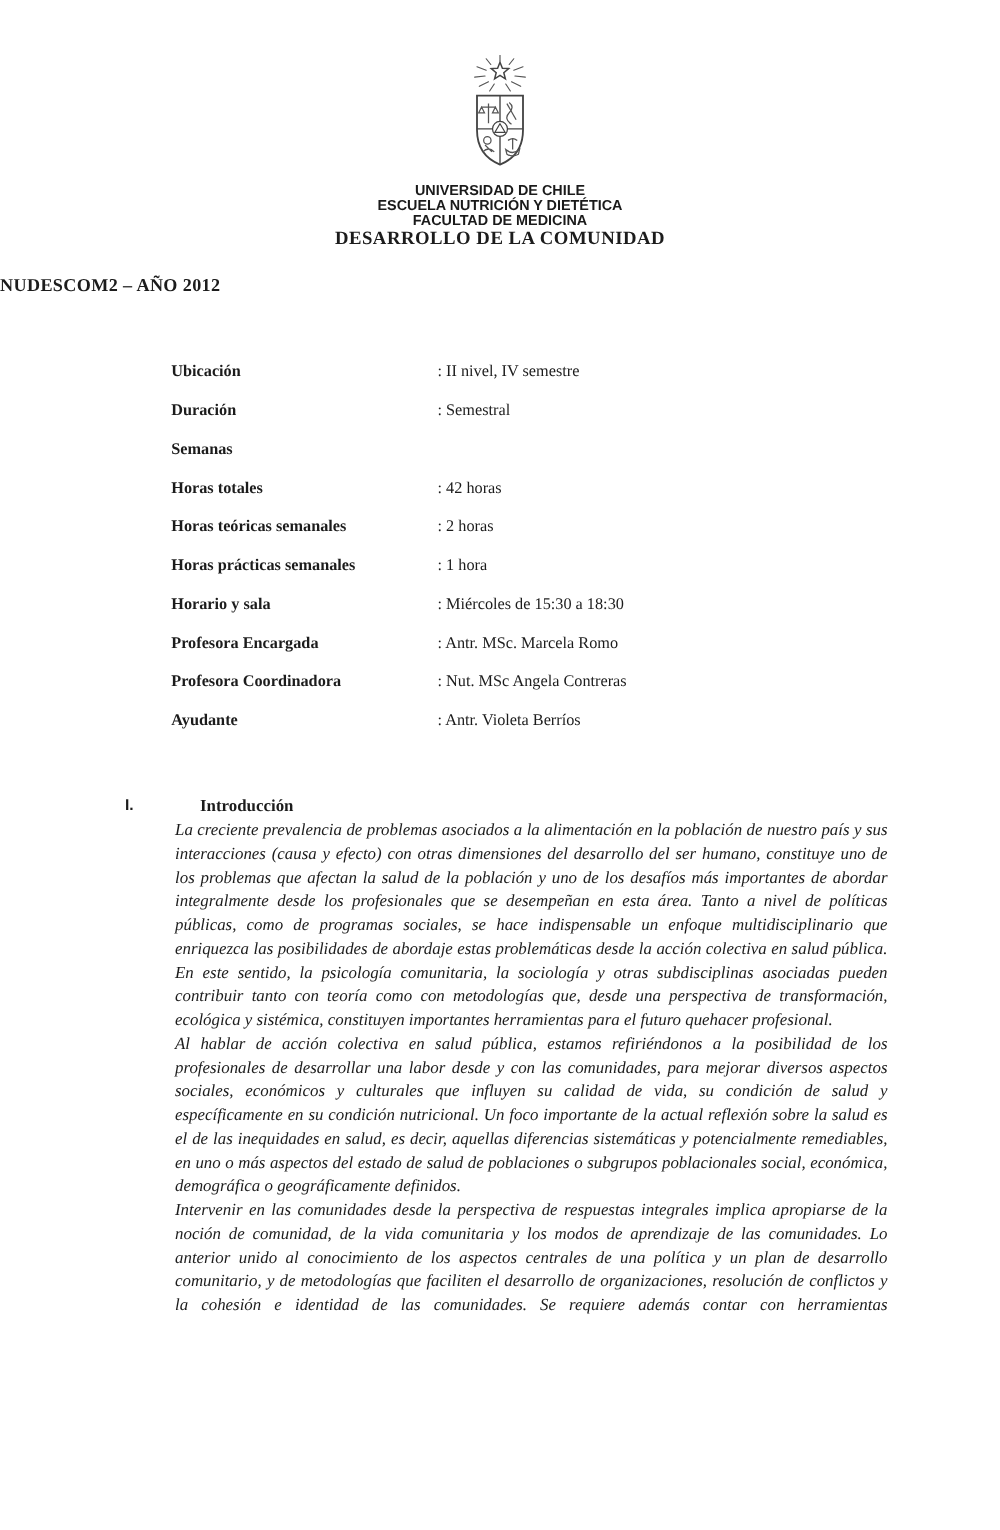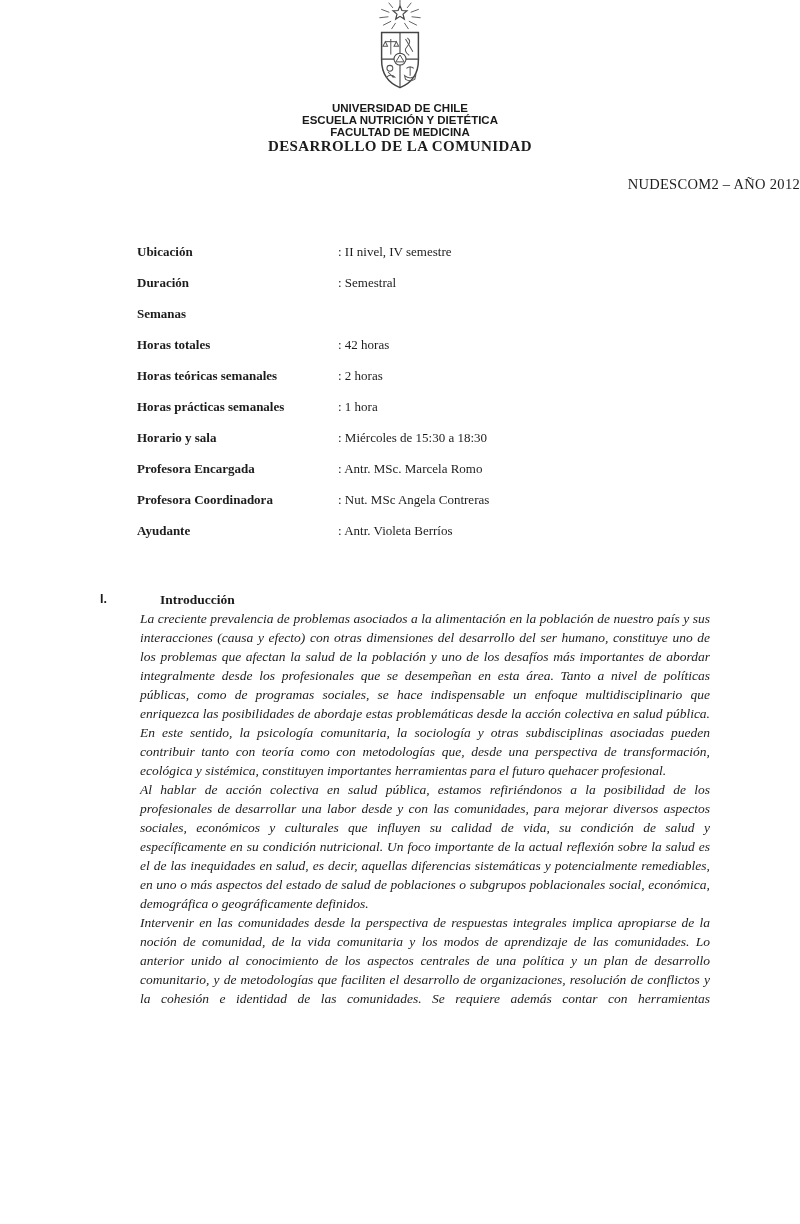--- a/index.html
+++ b/index.html
@@ -4,57 +4,58 @@
 <style>
   html,body{margin:0;padding:0;background:#ffffff;}
   .page{
     position:relative;
     width:800px;height:1224px;
     background:#ffffff;
     font-family:"Liberation Serif", serif;
     color:#1c1c1c;
     overflow:hidden;
   }
-  .logo-block{text-align:center;}
+  .logo-block{padding-top:44px;text-align:center;}
   .crest{display:inline-block;}
   .inst{
     text-align:center;
     font-family:"Liberation Sans", sans-serif;
     font-weight:bold;
     font-size:11.5px;
     line-height:12px;
     color:#1a1a1a;
   }
   .course-title{
     text-align:center;
     font-weight:bold;
     font-size:15px;
     letter-spacing:0.4px;
   }
   .course-code{
-    text-align:right;
+    text-align:left;
     font-size:14.5px;
     letter-spacing:0.3px;
     margin-top:21px;
+    font-weight:bold;
   }
   .details{
     margin:51px 0 0 137px;
   }
   .detail-row{
     display:flex;
     height:31px;
     font-size:13px;
     align-items:flex-start;
   }
   .detail-label{
     width:201px;
     font-weight:bold;
     flex:0 0 auto;
   }
-  .detail-value{flex:1;}
+  .detail-value{flex:1;margin-left:12px;}
   .section{
     margin:36px 90px 0 100px;
   }
   .section-heading{
     display:flex;
     font-size:13.5px;
     line-height:19px;
     font-weight:bold;
   }
   .section-number{width:60px;flex:0 0 auto;font-family:"Liberation Sans", sans-serif;font-size:12.5px;}

